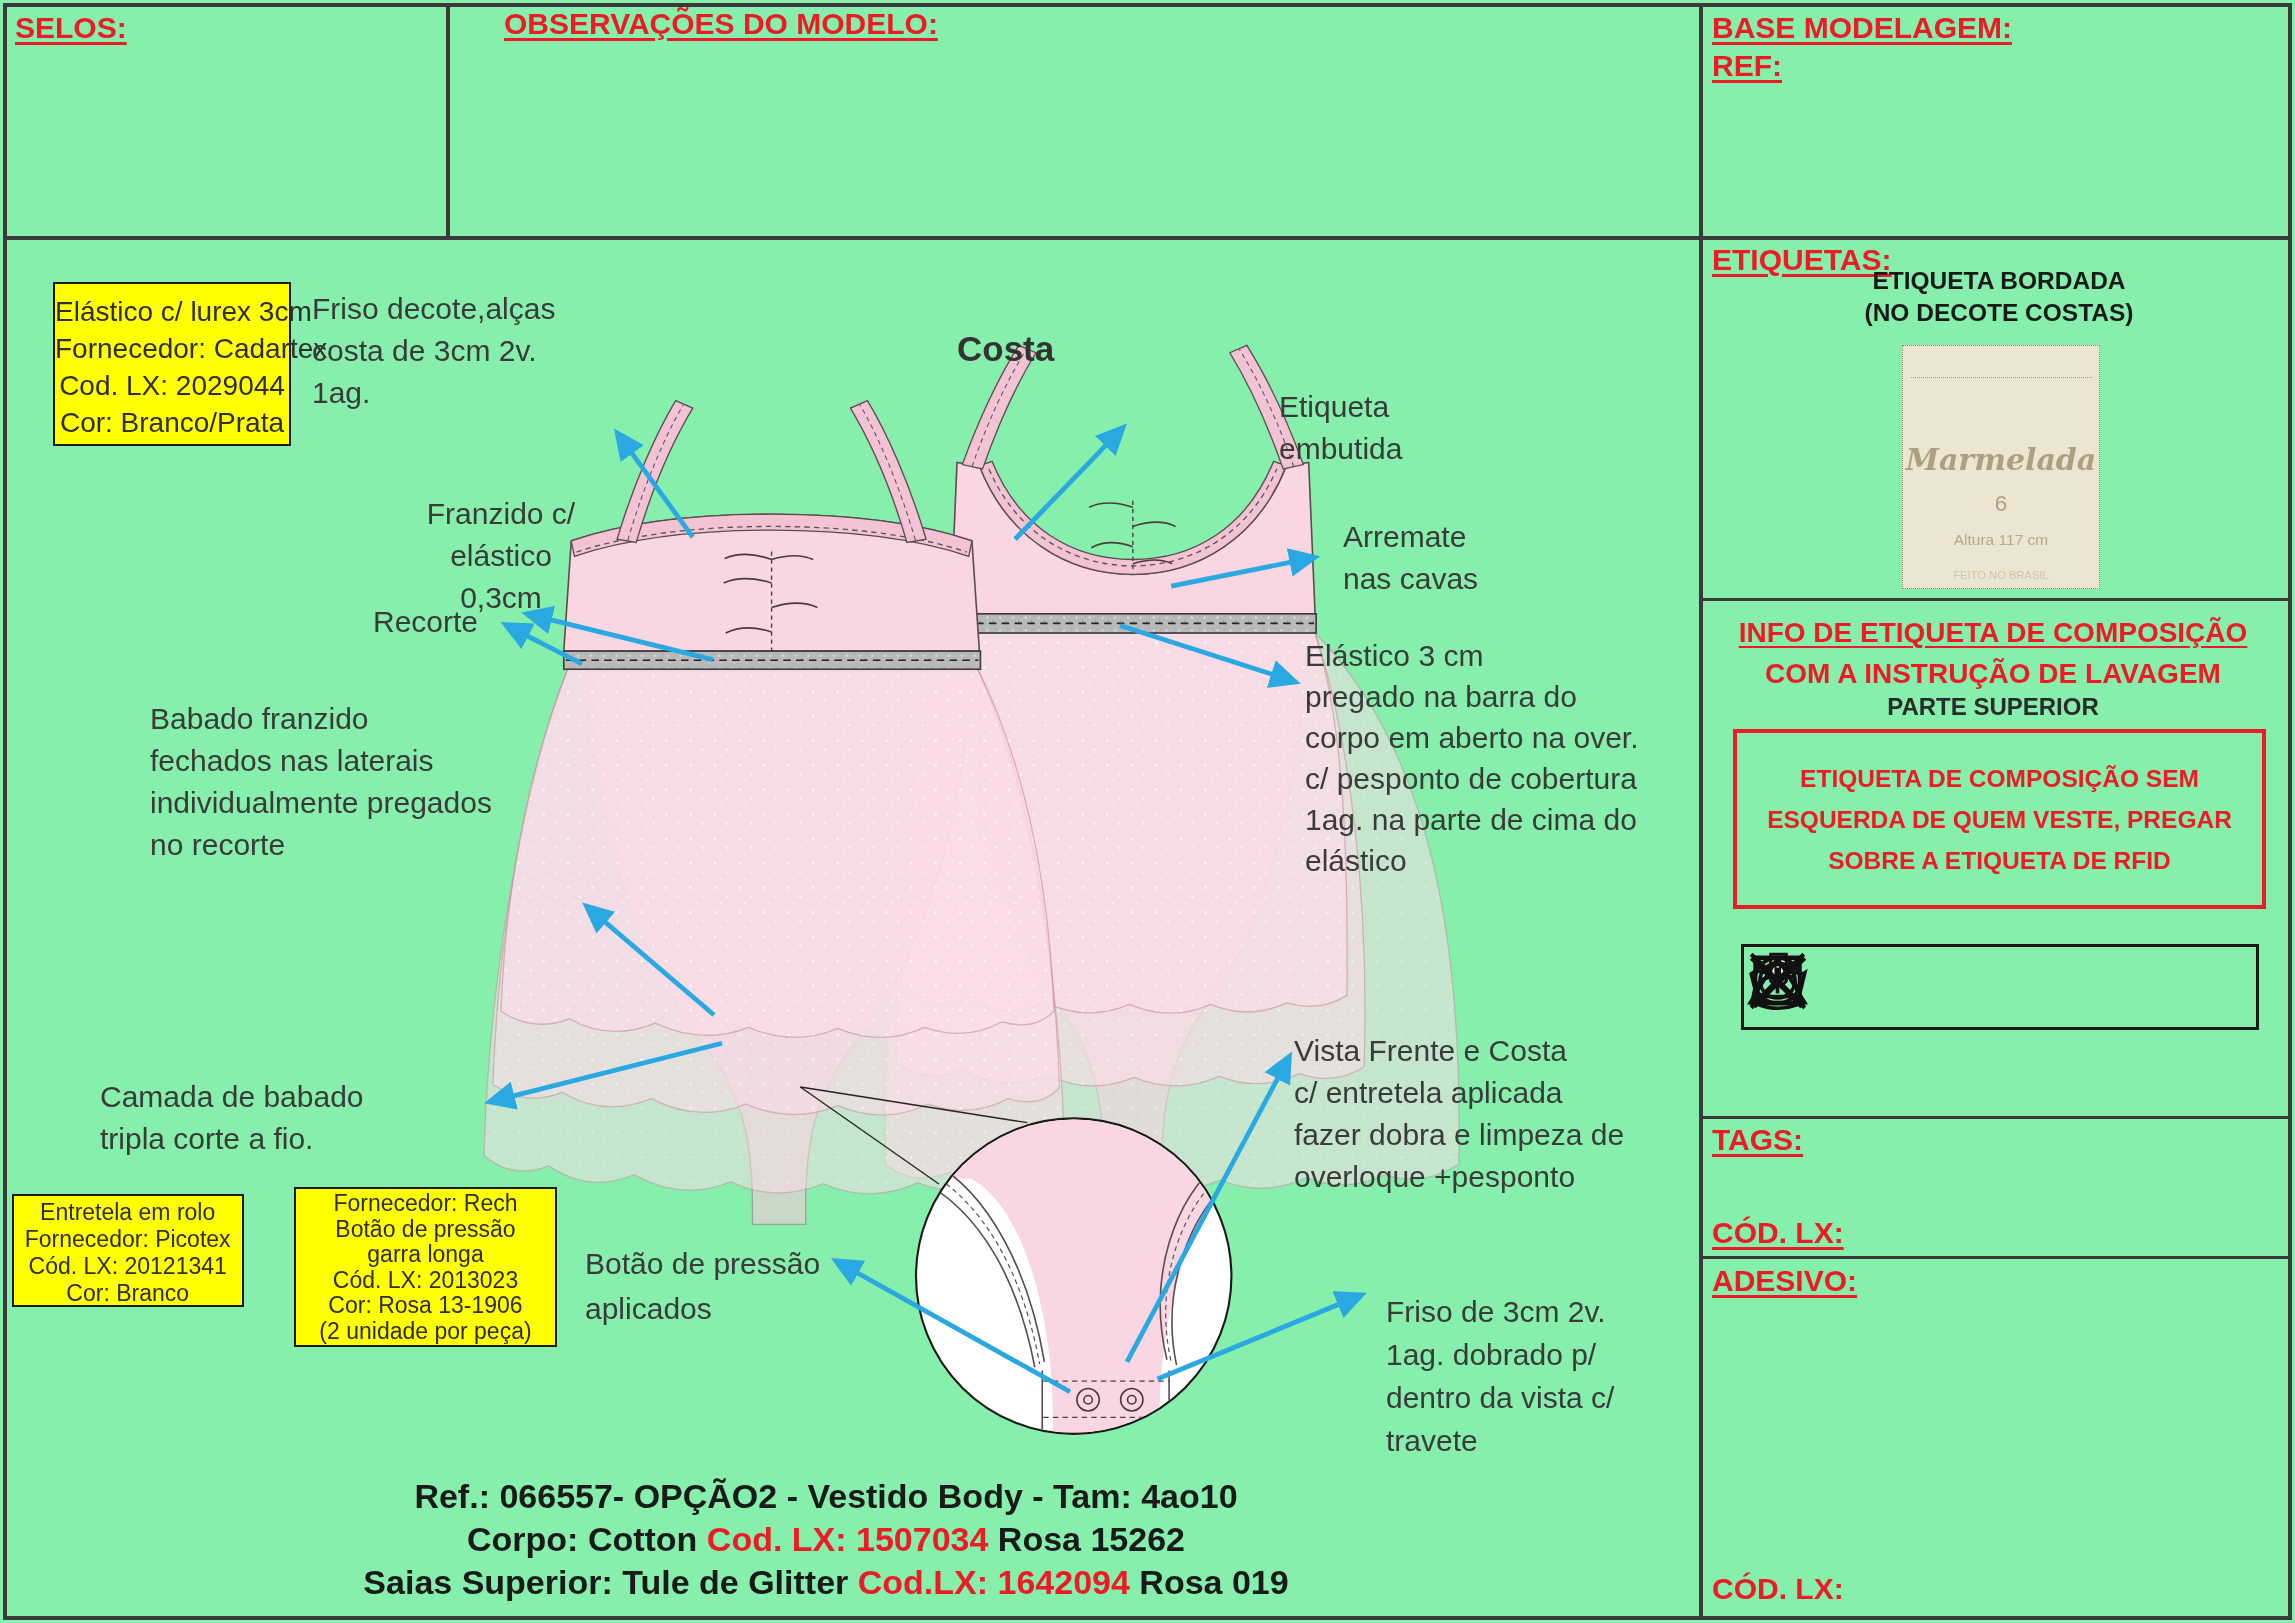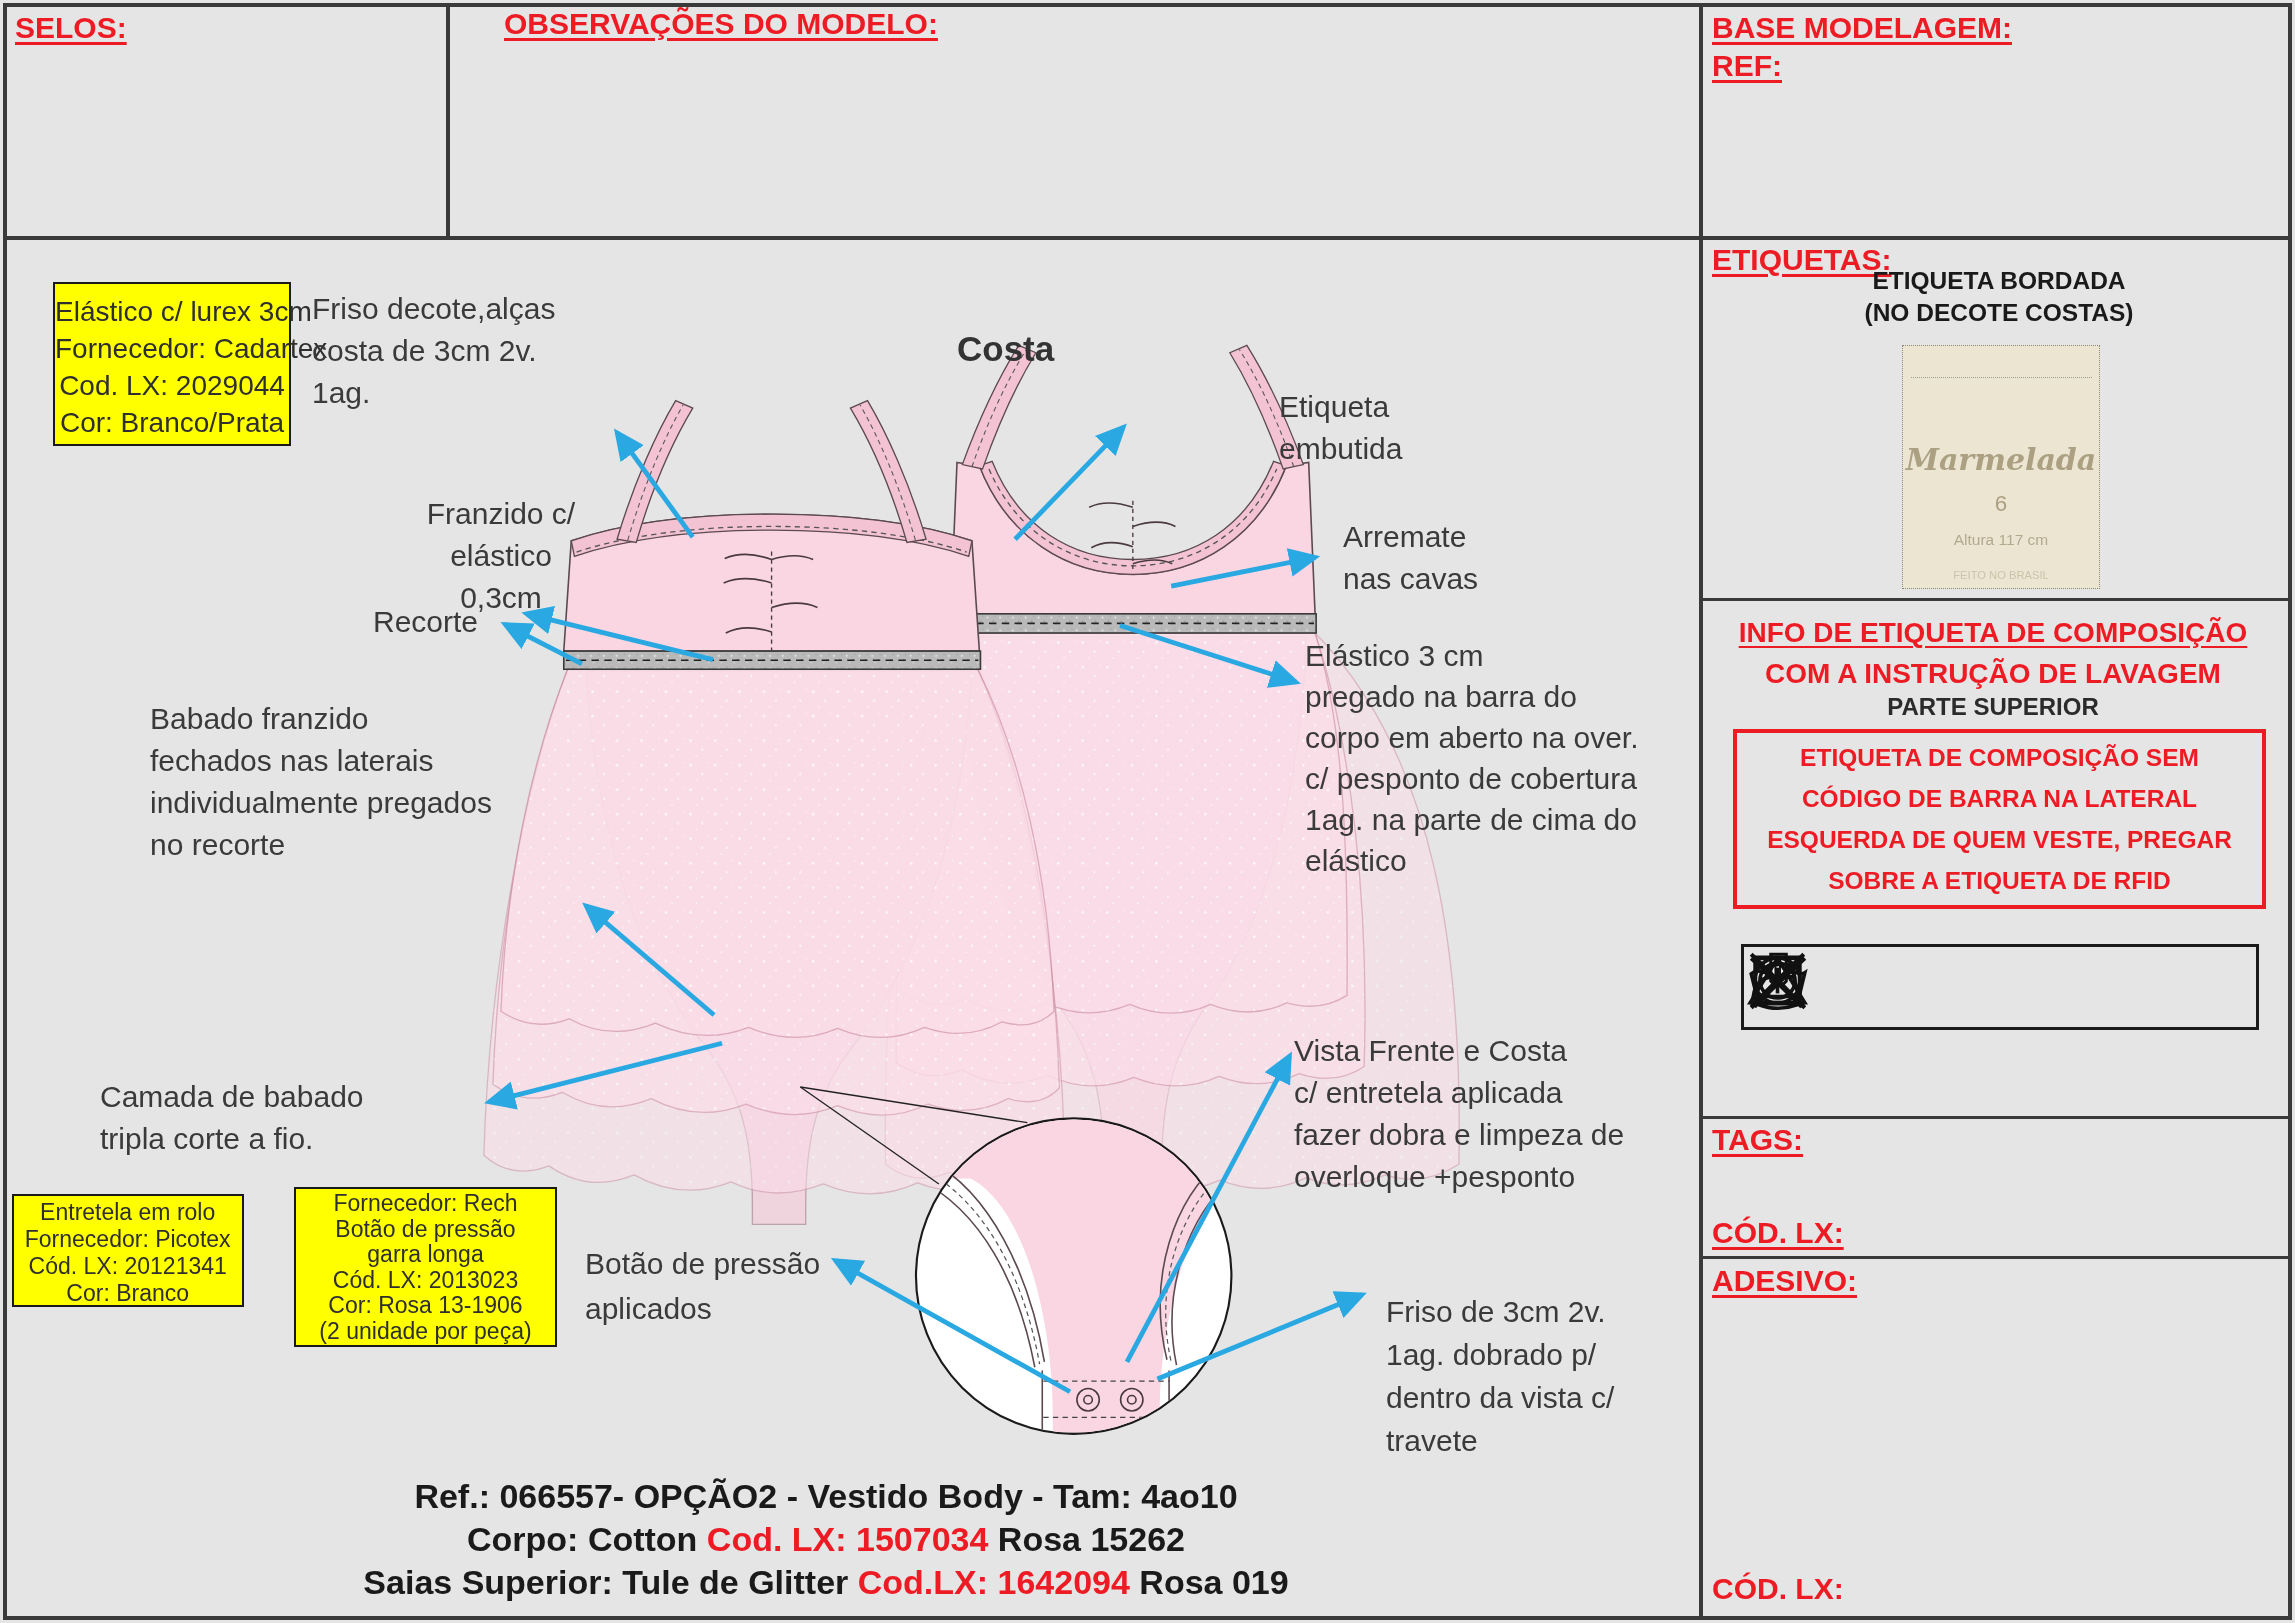--- a/index.html
+++ b/index.html
@@ -1,16 +1,16 @@
 <!DOCTYPE html>
 <html style="font-size:8.5px"><head>
 <meta charset="utf-8">
 <style>
   html,body{margin:0;padding:0;background:#888;}
-  #root{position:relative;width:2295px;height:1623px;background:#e5e5e5;
+  #root{position:relative;width:2295px;height:1623px;background:#86efac;
         font-family:"Liberation Sans",sans-serif;overflow:hidden;}
   .bar{position:absolute;background:#3a3a3a;}
   .red-h{position:absolute;color:#ed1c24;font-weight:bold;font-size:30px;
          text-decoration:underline;text-underline-offset:3.7px;white-space:nowrap;}
   .ann{position:absolute;color:#3a3a3a;font-size:30px;line-height:42px;white-space:nowrap;}
   .ann div{white-space:nowrap;}
   .yellow{position:absolute;background:#ffff00;border:2.7px solid #1a1a1a;color:#2f2f2f;
           text-align:center;box-sizing:border-box;}
   .yellow div{white-space:nowrap;}
   .center{text-align:center;}
@@ -281,21 +281,20 @@
 
   <div style="position:absolute;left:1716px;top:612px;width:554px;text-align:center;color:#ed1c24;font-weight:bold;font-size:28px;line-height:41px;">
     <div style="text-decoration:underline;text-underline-offset:3.7px;">INFO DE ETIQUETA DE COMPOSIÇÃO</div>
     <div style="text-underline-offset:3.7px;">COM A INSTRUÇÃO DE LAVAGEM</div>
   </div>
 
   <div style="position:absolute;left:1716px;top:693px;width:554px;text-align:center;color:#2b2b2b;font-weight:bold;font-size:24px;">PARTE SUPERIOR</div>
 
   <div id="redbox">
     <div>ETIQUETA DE COMPOSIÇÃO SEM</div>
-    <div>CÓDIGO DE BARRA NA LATERAL</div>
     <div>ESQUERDA DE QUEM VESTE, PREGAR</div>
     <div>SOBRE A ETIQUETA DE RFID</div>
   </div>
 
   <div id="carebox">
     <svg width="67" height="67" viewBox="0 0 130 130">
       <path d="M14,52 C30,38 38,56 52,48 C66,40 72,58 86,50 C100,42 106,58 118,50 L103,112 C78,121 52,121 29,112 Z" fill="none" stroke="#111" stroke-width="7"></path>
       <path d="M52,14 L82,14 L82,66 L74,74 L60,74 L52,66 Z" fill="#fff" stroke="#111" stroke-width="6"></path>
       <path d="M61,24 V66 M70,24 V66" stroke="#111" stroke-width="4" fill="none"></path>
     </svg>

